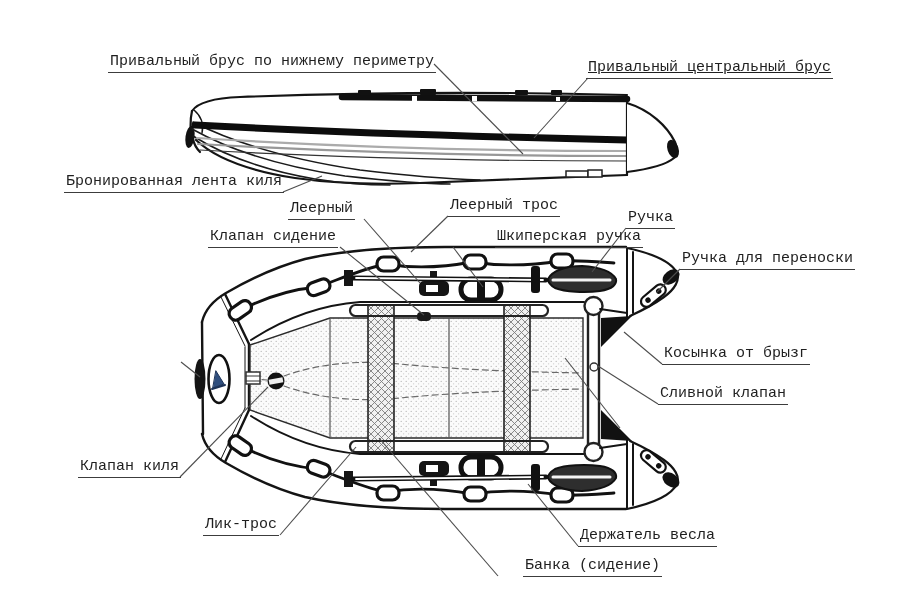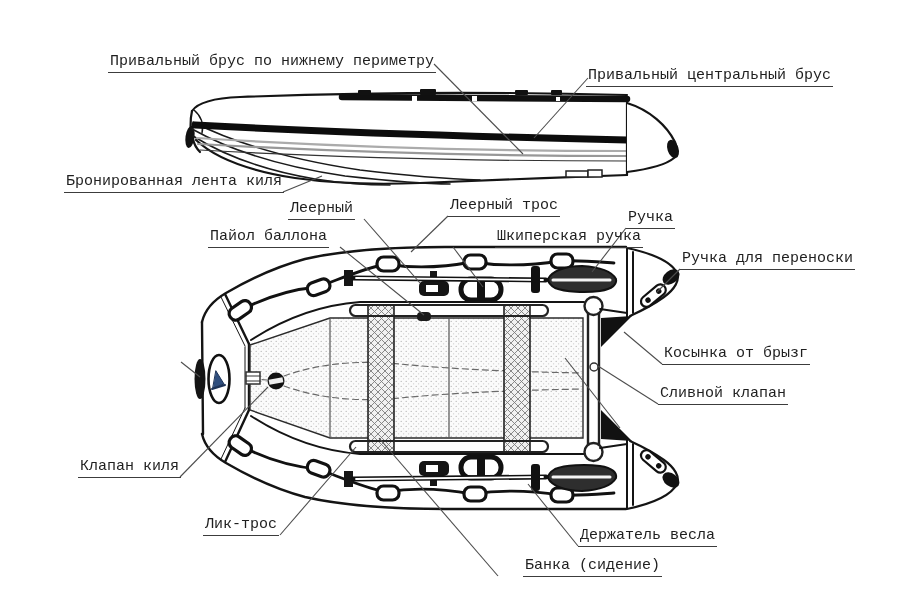--- a/index.html
+++ b/index.html
@@ -233,25 +233,25 @@
     <line x1="658" y1="404" x2="598" y2="366"></line>
     <line x1="620" y1="428" x2="565" y2="358"></line>
     <line x1="180" y1="477" x2="268" y2="387"></line>
     <line x1="280" y1="535" x2="356" y2="447"></line>
     <line x1="578" y1="546" x2="528" y2="484"></line>
     <line x1="498" y1="576" x2="379" y2="438"></line>
   </g>
 </svg>
 
 <div class="callout" style="left:108px;top:46px;margin-top:8px;">Привальный брус по нижнему периметру</div>
-<div class="callout" style="left:586px;top:68px;">Привальный центральный брус</div>
+<div class="callout" style="left:586px;top:60px;text-decoration:underline;">Привальный центральный брус</div>
 <div class="callout" style="left:64px;top:174px;">Бронированная лента киля</div>
 <div class="callout" style="left:288px;top:201px;">Леерный</div>
 <div class="callout" style="left:448px;top:198px;">Леерный трос</div>
-<div class="callout" style="left:208px;top:229px;">Пайол баллона</div>
+<div class="callout" style="left:208px;top:229px;">Клапан сидение</div>
 <div class="callout" style="left:453px;top:229px;margin-left:42px;">Шкиперская ручка</div>
 <div class="callout" style="left:626px;top:210px;">Ручка</div>
 <div class="callout" style="left:680px;top:251px;">Ручка для переноски</div>
 <div class="callout" style="left:662px;top:346px;">Косынка от брызг</div>
 <div class="callout" style="left:658px;top:386px;">Сливной клапан</div>
 <div class="callout" style="left:78px;top:459px;">Клапан киля</div>
 <div class="callout" style="left:203px;top:517px;">Лик-трос</div>
 <div class="callout" style="left:578px;top:528px;">Держатель весла</div>
 <div class="callout" style="left:516px;top:558px;margin-left:7px;">Банка (сидение)</div>
 

